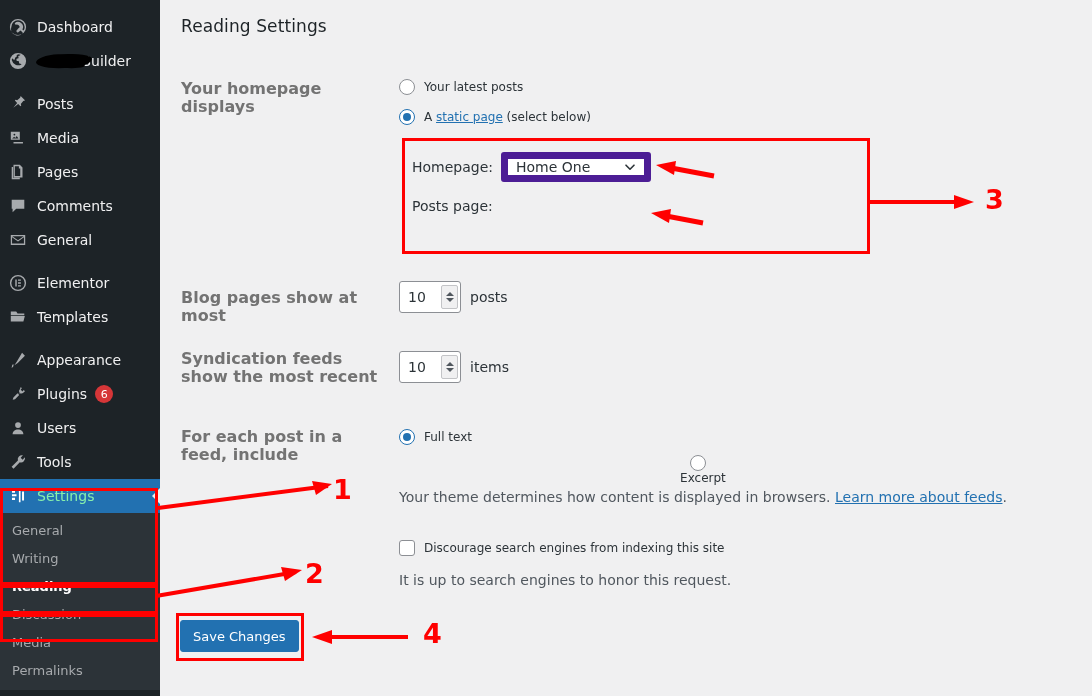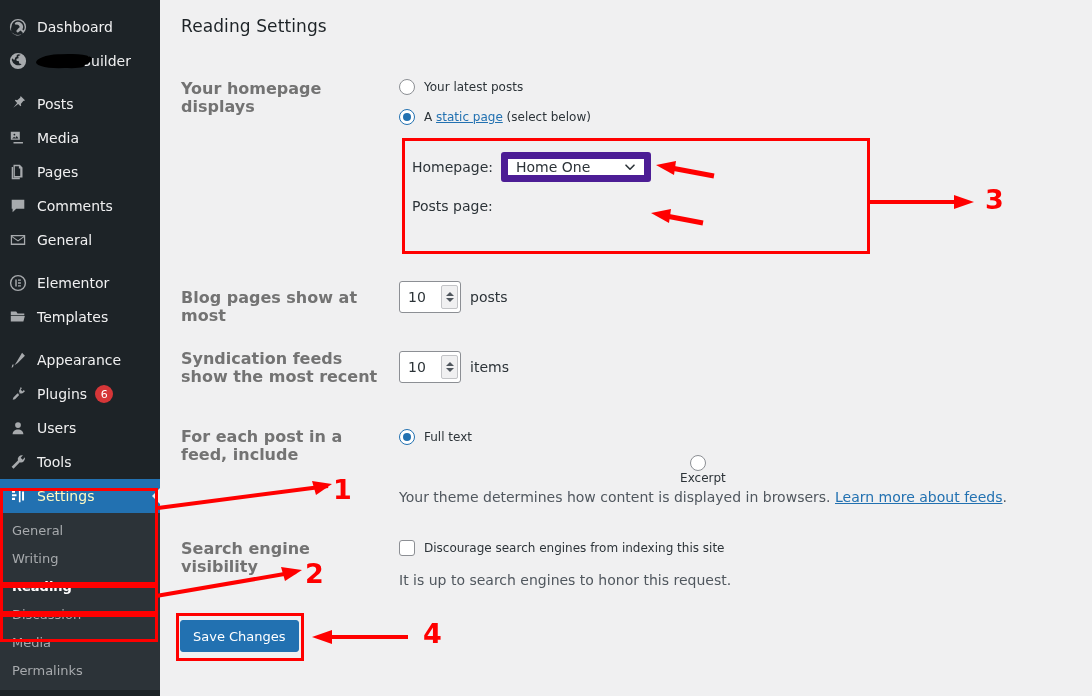--- a/index.html
+++ b/index.html
@@ -33,21 +33,21 @@
     flex: 0 0 20px;
     display: flex; align-items: center; justify-content: center;
     color: #a7aaad;
   }
   .menu-item .mi-icon svg { display: block; }
   .menu-item .mi-label { white-space: nowrap; }
   .menu-sep { height: 9px; }
 
   .menu-item.current {
     background: #2271b1;
-    color: #fef9c3;
+    color: #86efac;
     font-weight: 400;
   }
   .menu-item.current .mi-icon { color: #fff; }
   .menu-item.current .mi-arrow {
     position: absolute; right: 0; top: 50%;
     margin-top: -8px;
     width: 0; height: 0;
     border-top: 8px solid transparent;
     border-bottom: 8px solid transparent;
     border-right: 8px solid #f0f0f1;
@@ -454,21 +454,20 @@
       <span class="radio checked"></span>
       <span>Full text</span>
     </div>
     <div class="radio-line" style="margin-top:8px;flex-direction:column;">
       <span class="radio"></span>
       <span>Excerpt</span>
     </div>
     <div class="help-text" style="margin-top:14px;"><span>Your theme determines how content is displayed in browsers. </span><a class="wp-link" href="#">Learn more about feeds</a><span>.</span></div>
   </div>
 
-  <div class="row-label" style="left:21px; top:540px;">Search engine visibility</div>
   <div class="row-field" style="left:239px; top:538px;">
     <div class="check-line">
       <span class="checkbox"></span>
       <span>Discourage search engines from indexing this site</span>
     </div>
     <div class="help-text" style="margin-top:14px;">It is up to search engines to honor this request.</div>
   </div>
 
   <div class="row-field" style="left:20px; top:620px;">
     <div class="btn-primary">Save Changes</div>

